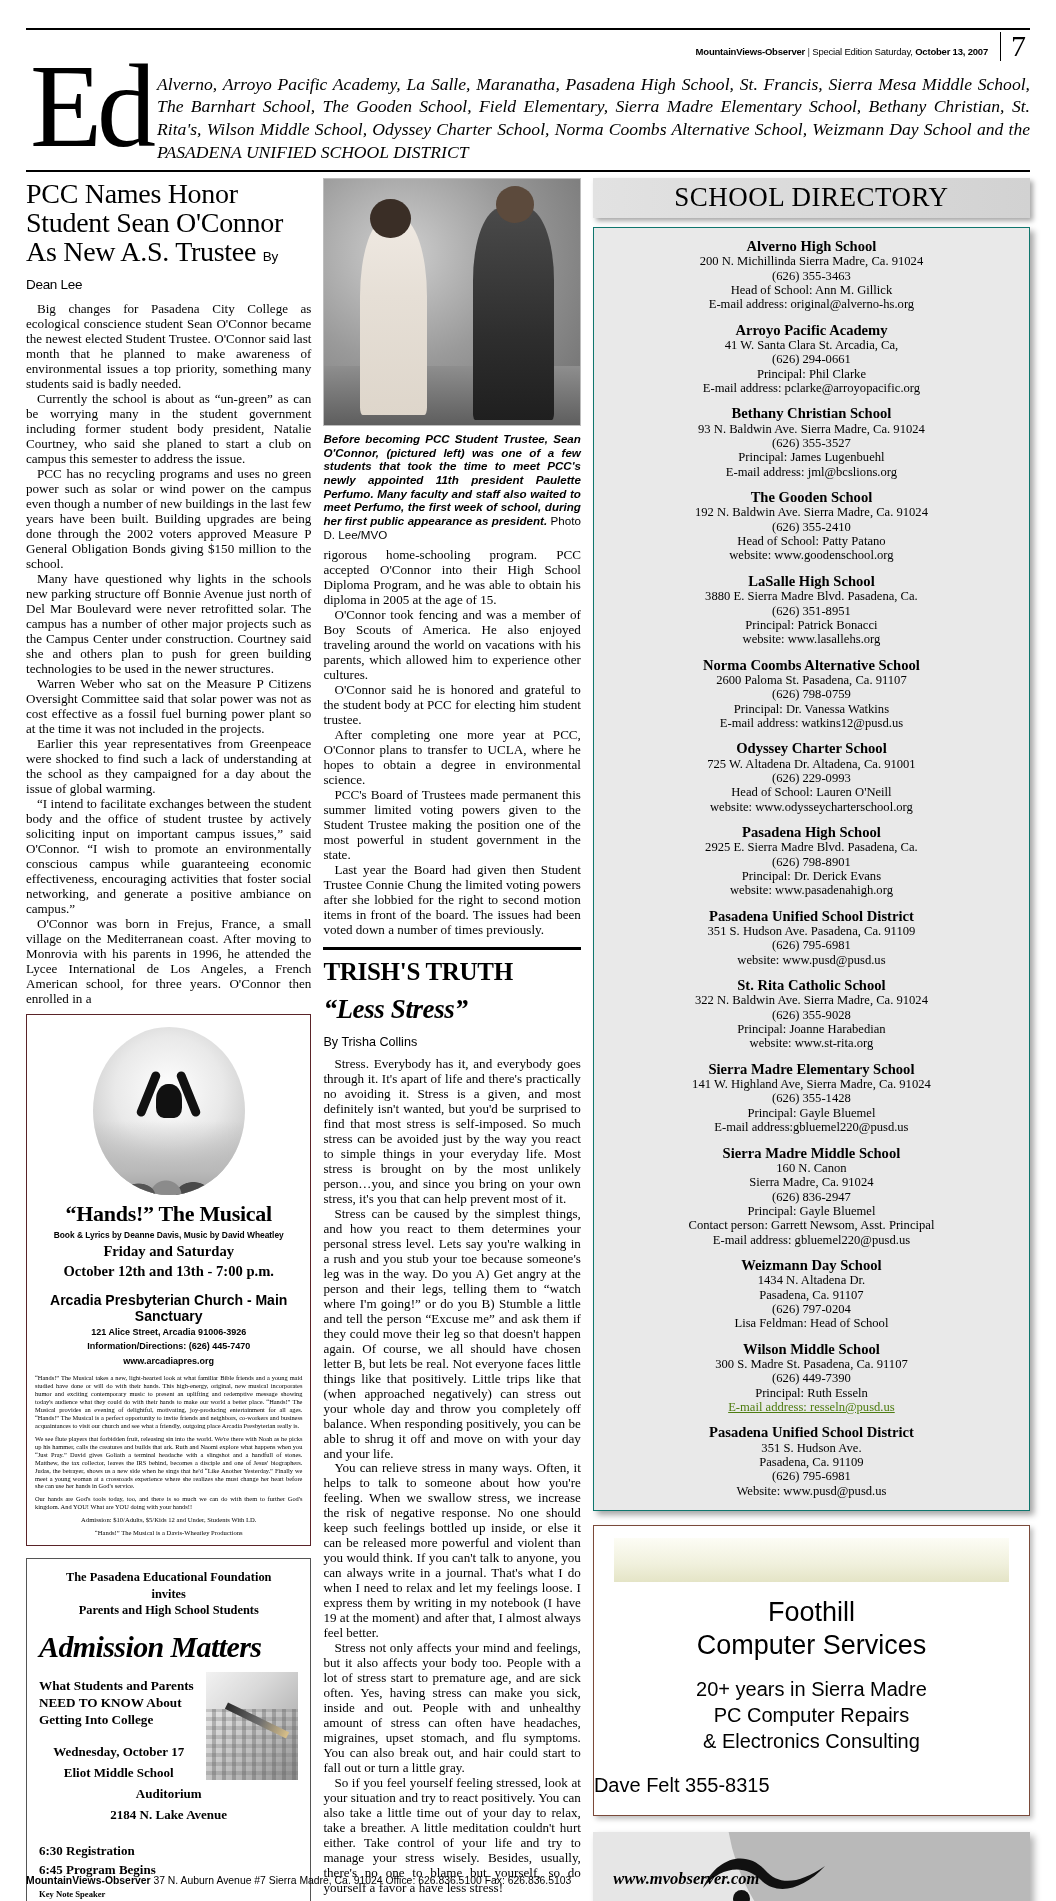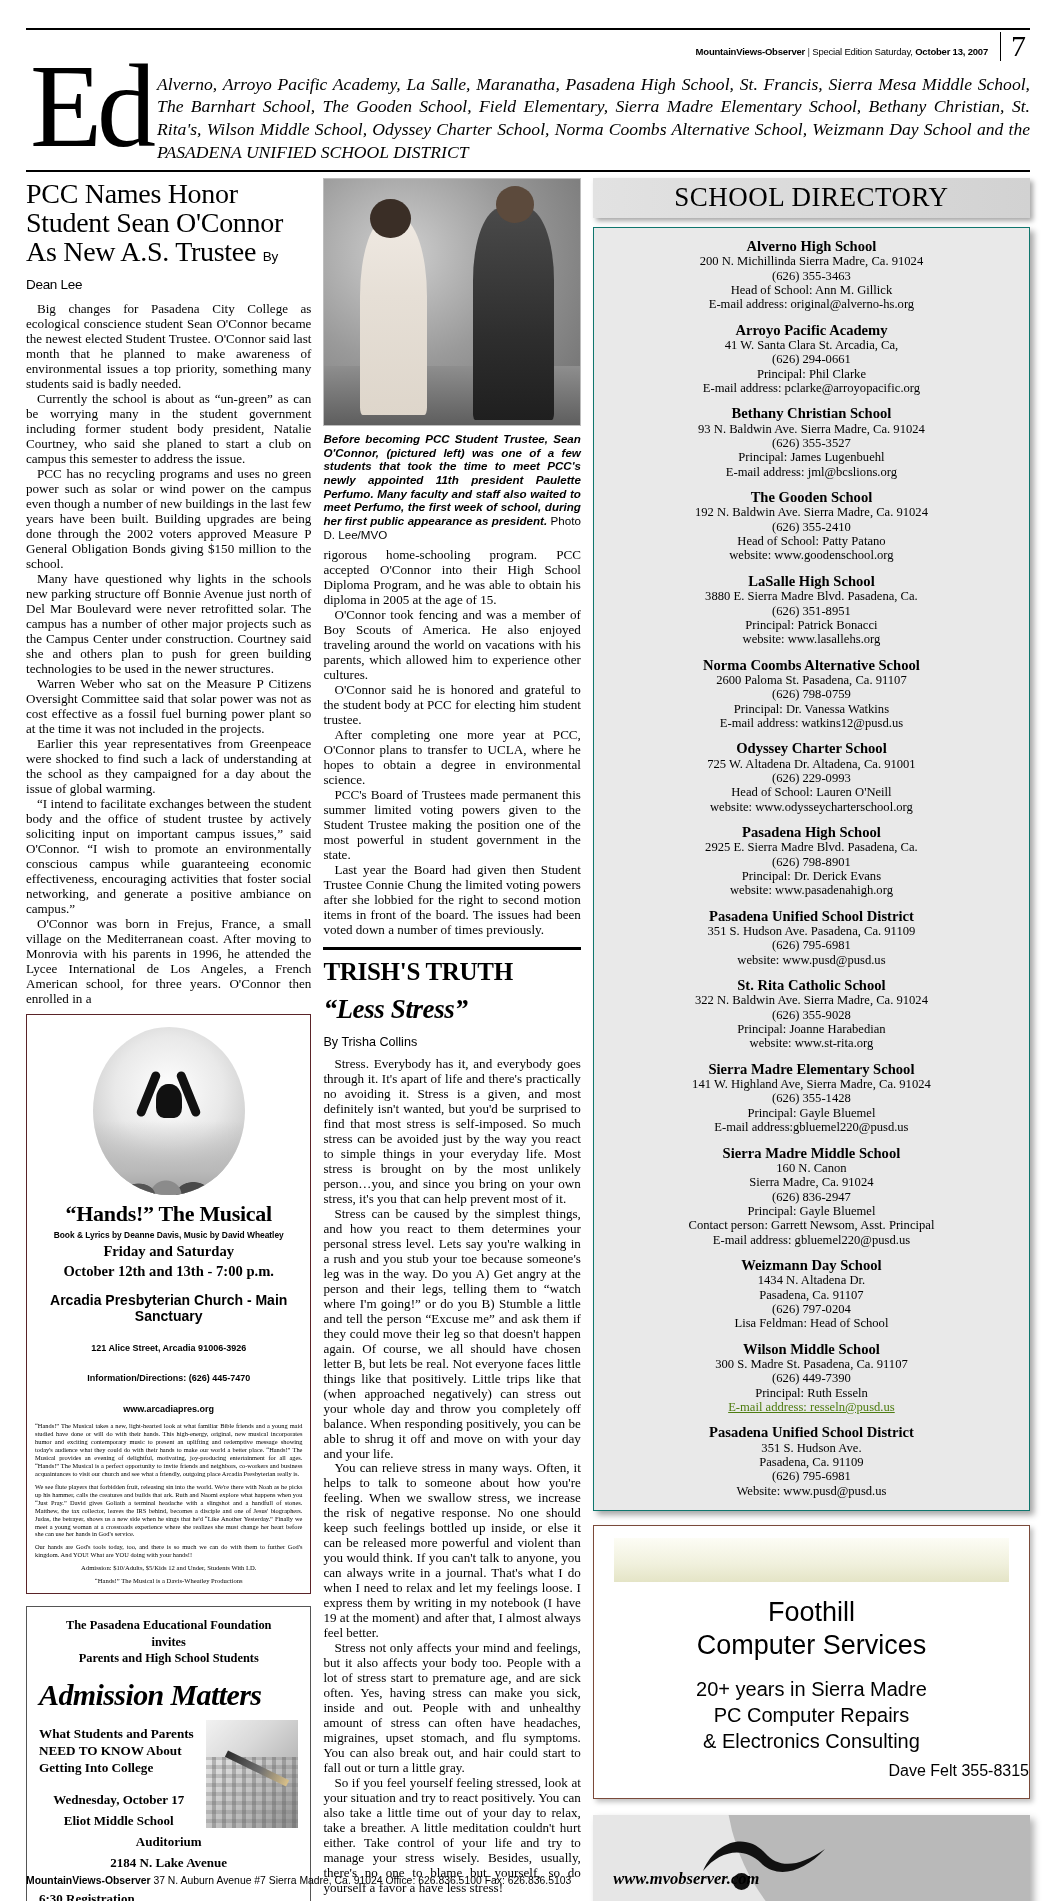--- a/index.html
+++ b/index.html
@@ -178,21 +178,21 @@
   .ad-t3 {
     text-align:center; font-family:"Liberation Serif", serif;
     font-weight:bold; font-size:14.6px; margin-top:3px;
   }
   .ad-t4 {
     text-align:center; font-family:"Liberation Sans", sans-serif;
     font-weight:bold; font-size:14px; margin-top:12px;
   }
   .ad-t5 {
     text-align:center; font-family:"Liberation Sans", sans-serif;
-    font-weight:bold; font-size:9px; line-height:1.4; margin-top:18px;
+    font-weight:bold; font-size:9px; line-height:1.4; margin-top:2px;
   }
   .ad-fine {
     font-family:"Liberation Serif", serif; font-size:6.4px; line-height:1.24;
     text-align:justify; margin-top:7px;
   }
   .ad-fine p { margin:0 0 5px 0; }
   .ad-admit {
     text-align:center; font-family:"Liberation Serif", serif;
     font-size:6.6px; line-height:1.3; margin-top:4px;
   }
@@ -270,22 +270,22 @@
   .foothill h3 {
     margin:14px 0 0 0; text-align:center;
     font-family:"Liberation Sans", sans-serif; font-weight:normal;
     font-size:27px; line-height:1.22;
   }
   .foothill .sub {
     margin-top:14px; text-align:center;
     font-family:"Liberation Sans", sans-serif; font-size:20px; line-height:1.3;
   }
   .foothill .contact {
-    margin-top:8px; text-align:right;
-    font-family:"Liberation Sans", sans-serif; font-size:16px;
+    margin-top:20px; text-align:left;
+    font-family:"Liberation Sans", sans-serif; font-size:20px;
   }
 
   
   .yoga {
     margin-top:16px; background:#e6e6e6; position:relative; overflow:hidden;
     box-shadow:4px 4px 7px rgba(0,0,0,.3); padding:16px 18px 14px 18px; height:262px;
   }
   .yoga .swoosh {
     position:absolute; right:-40px; top:-30px; width:330px; height:200px;
     background:#b9b9b9; border-radius:0 0 0 230px; transform:rotate(-8deg);

